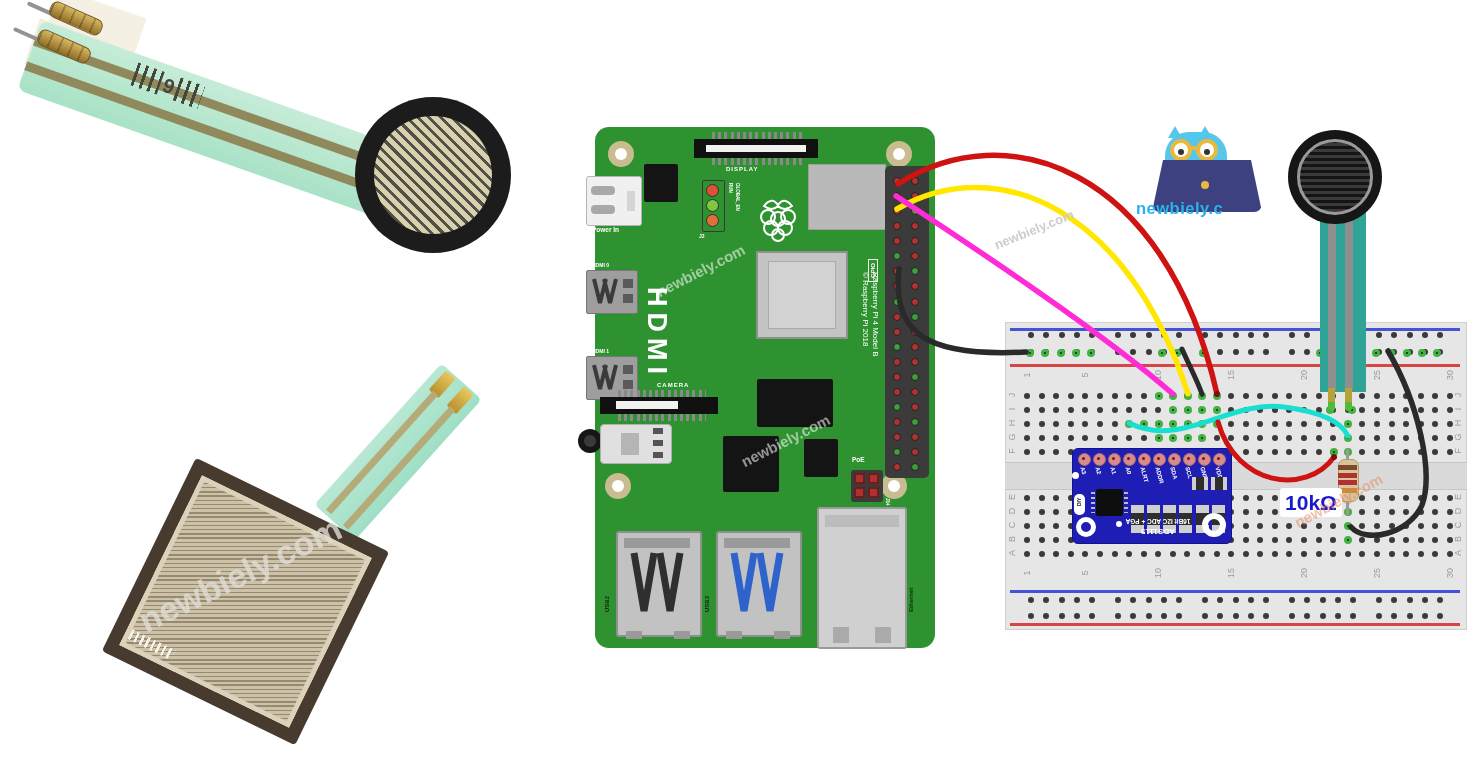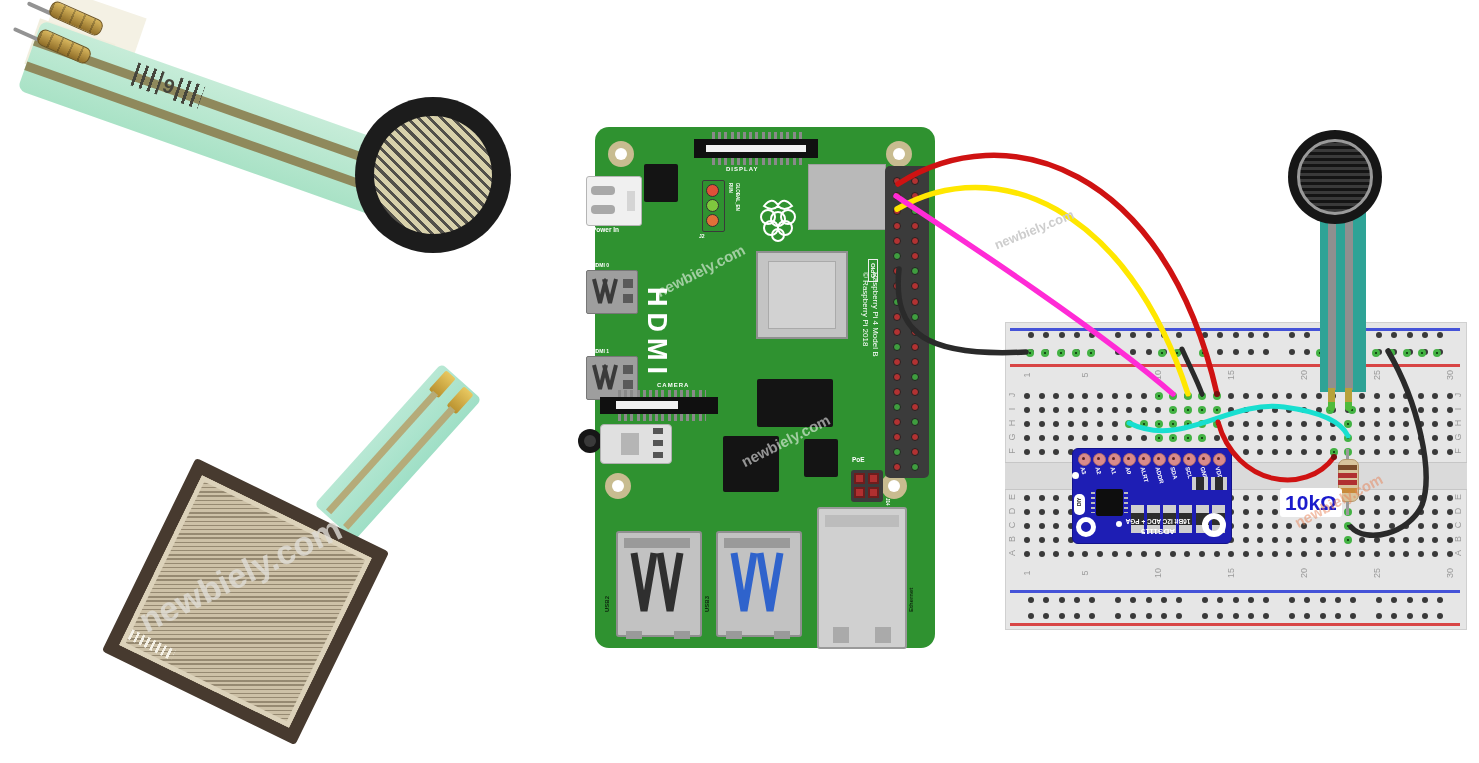--- a/index.html
+++ b/index.html
@@ -840,14 +840,28 @@
   <div class="abs" style="left:1280px;top:488px;width:62px;height:29px;background:#fff;border-radius:3px;z-index:22;
               display:flex;align-items:center;justify-content:center;">
     <span style="color:#1a1acc;font-weight:bold;font-size:21px;">10kΩ</span>
   </div>
 
   <div class="wm" style="left:652px;top:262px;font-size:15px;color:rgba(255,255,255,.55);transform:rotate(-27deg);z-index:24;">newbiely.com</div>
   <div class="wm" style="left:737px;top:432px;font-size:15px;color:rgba(255,255,255,.55);transform:rotate(-27deg);z-index:24;">newbiely.com</div>
   <div class="wm" style="left:992px;top:222px;font-size:13px;color:#cdcdcd;transform:rotate(-22deg);z-index:24;">newbiely.com</div>
   <div class="wm" style="left:1290px;top:492px;font-size:15px;color:rgba(232,130,86,.5);transform:rotate(-28deg);z-index:24;">newbiely.com</div>
 
+  <div class="abs" style="left:1130px;top:120px;width:150px;height:100px;z-index:24;">
+    <div class="abs" style="left:38px;top:6px;width:0;height:0;border-left:7px solid transparent;border-right:7px solid transparent;border-bottom:12px solid #56c6ea;"></div>
+    <div class="abs" style="left:68px;top:6px;width:0;height:0;border-left:7px solid transparent;border-right:7px solid transparent;border-bottom:12px solid #56c6ea;"></div>
+    <div class="abs" style="left:35px;top:12px;width:62px;height:46px;background:#56c6ea;border-radius:24px 24px 10px 10px;"></div>
+    <div class="abs" style="left:40px;top:19px;width:22px;height:22px;border-radius:50%;border:4px solid #e8b93c;background:#fff;box-sizing:border-box;"></div>
+    <div class="abs" style="left:66px;top:19px;width:22px;height:22px;border-radius:50%;border:4px solid #e8b93c;background:#fff;box-sizing:border-box;"></div>
+    <div class="abs" style="left:60px;top:26px;width:8px;height:4px;background:#e8b93c;"></div>
+    <div class="abs" style="left:48px;top:29px;width:6px;height:6px;border-radius:50%;background:#333;"></div>
+    <div class="abs" style="left:74px;top:29px;width:6px;height:6px;border-radius:50%;background:#333;"></div>
+    <div class="abs" style="left:62px;top:42px;width:0;height:0;border-left:4px solid transparent;border-right:4px solid transparent;border-top:6px solid #35507a;"></div>
+    <div class="abs" style="left:22px;top:40px;width:110px;height:52px;background:#3d4180;border-radius:8px;clip-path:polygon(10% 0,90% 0,100% 100%,0 100%);"></div>
+    <div class="abs" style="left:71px;top:61px;width:8px;height:8px;border-radius:50%;background:#e8b93c;"></div>
+    <div class="abs" style="left:6px;top:79px;font-size:16.5px;font-weight:bold;color:#2ab3e8;letter-spacing:.5px;">newbiely.c</div>
+  </div>
 
 </div>
 
 </body></html>

